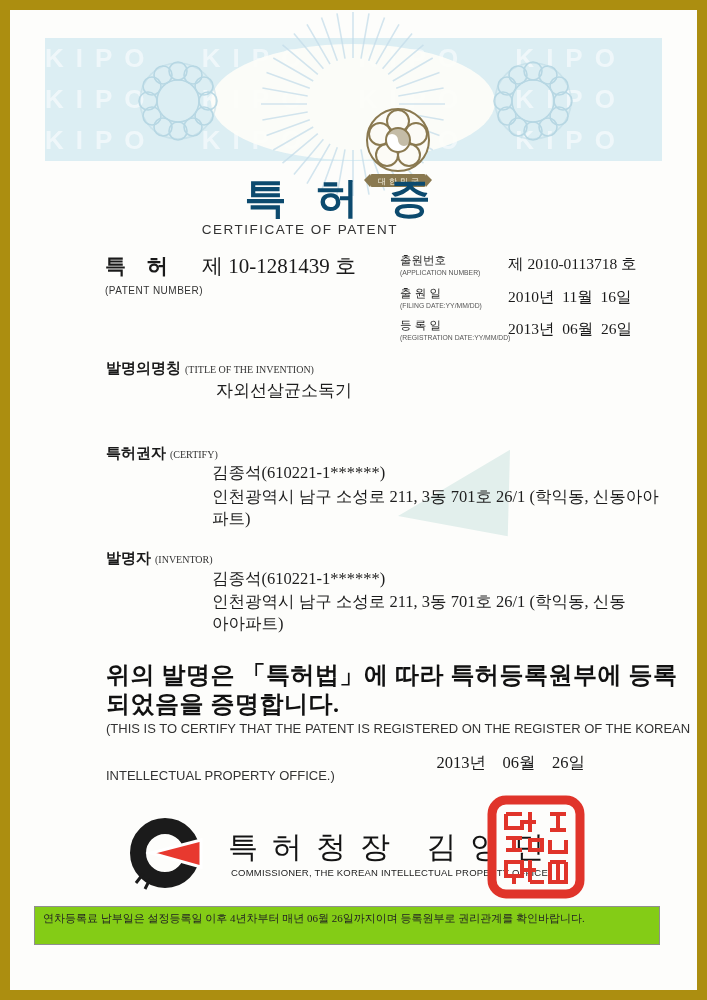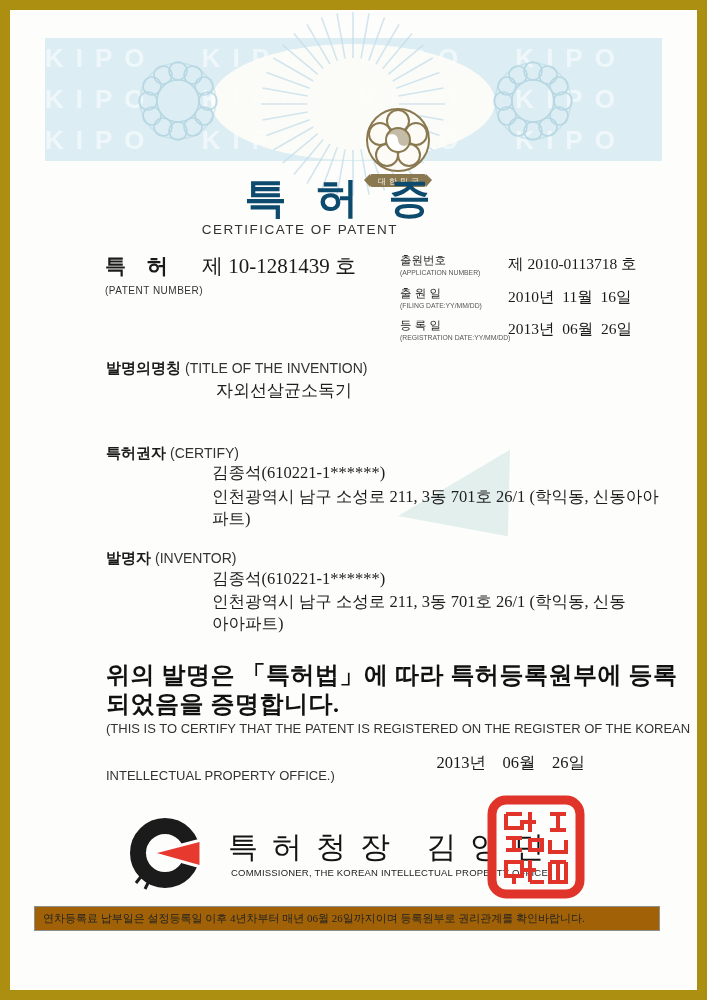--- a/index.html
+++ b/index.html
@@ -38,42 +38,42 @@
   
   .info-row{position:absolute;left:400px;display:flex;align-items:flex-start;}
   .info-labels{width:108px;}
   .info-ko{font-size:11.5px;color:#222;font-family:"Liberation Sans","DejaVu Sans",sans-serif;}
   .info-en{font-size:6.8px;color:#555;font-family:"Liberation Sans","DejaVu Sans",sans-serif;margin-top:1px;white-space:nowrap;}
   .info-value{font-size:15.5px;white-space:pre;padding-top:1px;}
 
   
   .sec-label{position:absolute;white-space:nowrap;}
   .klabel{font-size:15px;font-weight:600;}
-  .elabel{font-size:14px;color:#333;font-family:Liberation Sans, sans-serif;margin-left:4px;}
+  .elabel{font-size:10px;color:#333;font-family:Liberation Serif, serif;margin-left:4px;}
   .body-text{position:absolute;font-size:16.5px;color:#1d1d1d;white-space:nowrap;}
 
   .wm-triangle{position:absolute;left:398px;top:448px;width:112px;height:92px;background:#e2efec;
     clip-path:polygon(0 74%,100% 2%,98% 96%);z-index:0;}
 
   
   .stmt{position:absolute;left:106px;font-size:24px;font-weight:600;letter-spacing:.5px;white-space:nowrap;color:#111;}
   .stmt-en{position:absolute;left:106px;font-size:13px;color:#333;white-space:nowrap;}
   .stmt-date{position:absolute;left:340px;top:752px;width:245px;text-align:right;font-size:16.5px;white-space:pre;}
 
   
   .logo{position:absolute;left:125px;top:812px;}
   .commissioner{position:absolute;left:228px;top:827px;font-family:"Liberation Sans","DejaVu Sans",sans-serif;
     font-size:30px;letter-spacing:14px;white-space:pre;color:#141414;z-index:2;}
   .commissioner-en{position:absolute;left:231px;top:867px;font-family:"Liberation Sans","DejaVu Sans",sans-serif;
     font-size:9.5px;letter-spacing:.2px;color:#222;z-index:1;white-space:nowrap;}
   .seal{position:absolute;left:486px;top:794px;z-index:3;}
 
   
-  .footer-box{position:absolute;left:34px;top:906px;width:626px;height:25px;border:1px solid #8f8f8f;
-    box-sizing:border-box;background:#a16207;}
+  .footer-box{position:absolute;left:34px;top:906px;width:626px;height:39px;border:1px solid #8f8f8f;
+    box-sizing:border-box;background:#84cc16;}
   .footer-text{font-size:11px;line-height:22px;padding:0 8px;white-space:nowrap;overflow:hidden;color:#222;}
 </style>
 </head>
 <body>
 
 <div class="page">
 
   <div class="wm-triangle"></div>
 
   <div class="banner">

